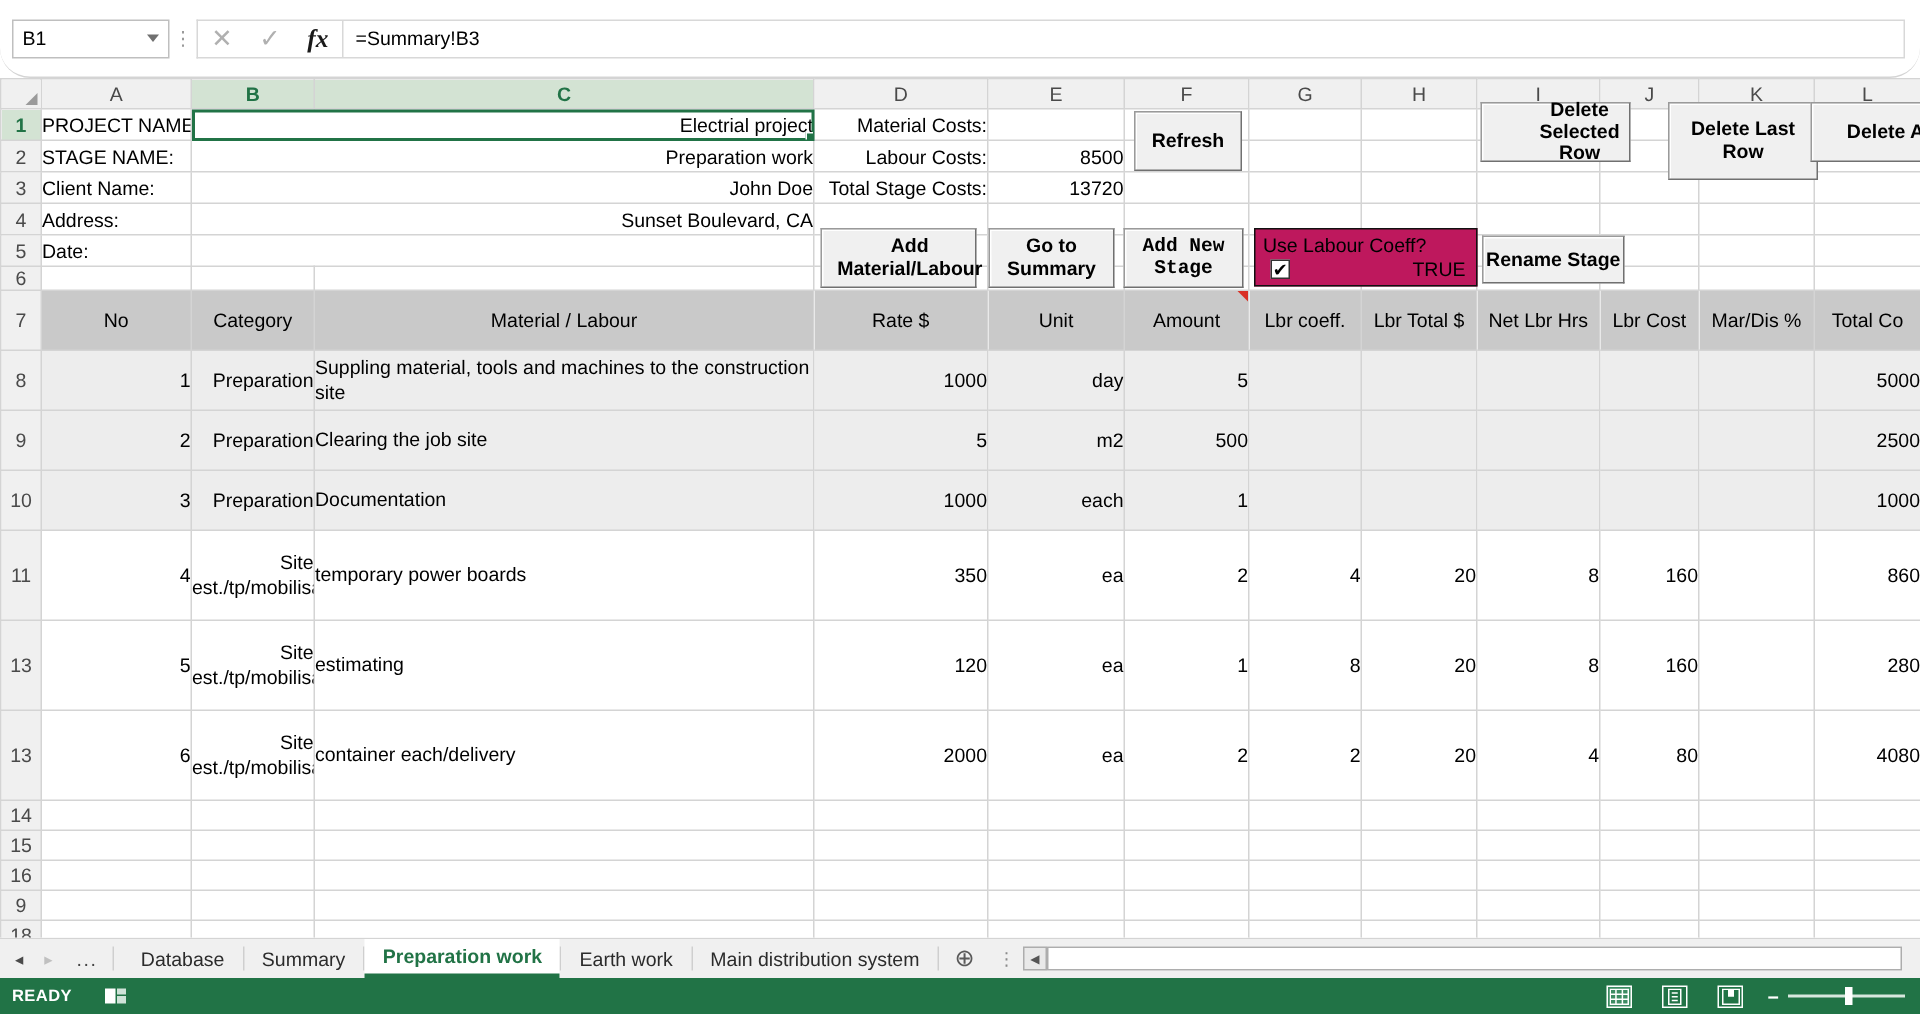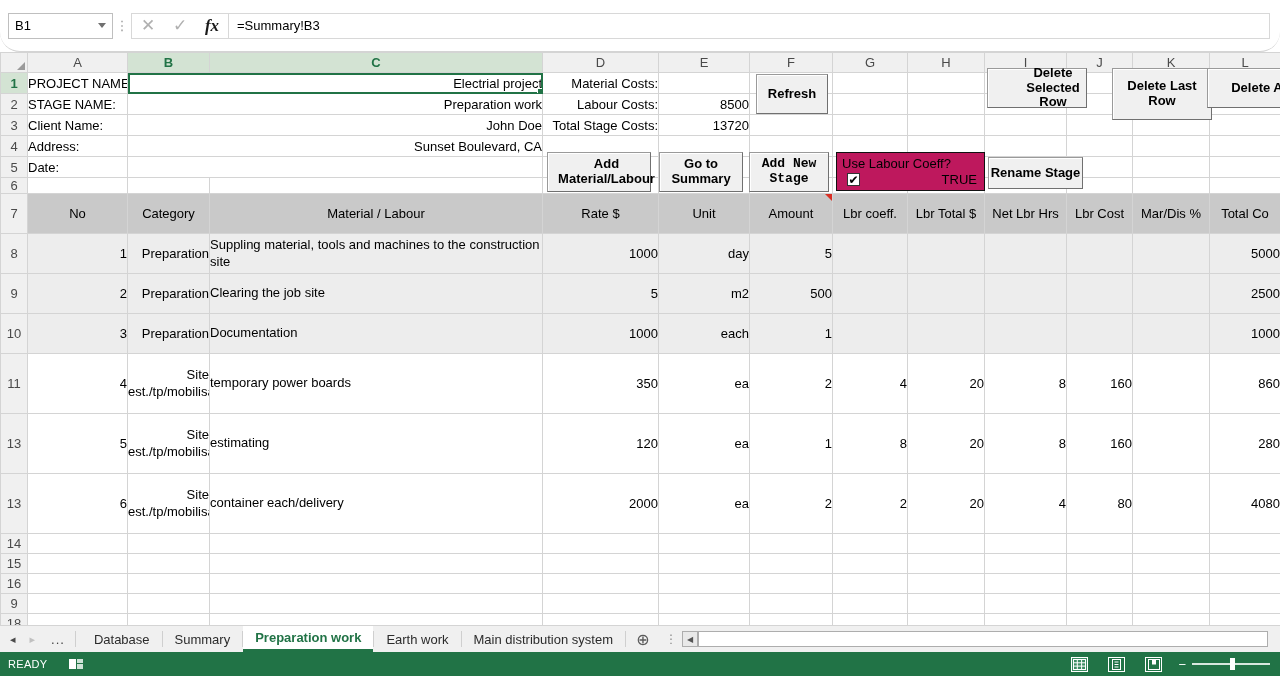--- a/index.html
+++ b/index.html
@@ -265,20 +265,21 @@
   }
 
   
   #statusbar {
     height: 24px;
     background: #217346;
     color: #fff;
     display: flex;
     align-items: center;
     font-size: 11px;
+    font-weight: bold;
   }
   .sb-ready { padding-left: 8px; letter-spacing: .3px; }
   .sb-icon { margin-left: 22px; display: flex; align-items: center; }
   .sb-spacer { flex: 1; }
   .view-icons { display: flex; align-items: center; gap: 20px; margin-right: 16px; }
   .view-ico {
     width: 17px; height: 15px;
     border: 1px solid #fff;
     display: flex; align-items: center; justify-content: center;
   }

